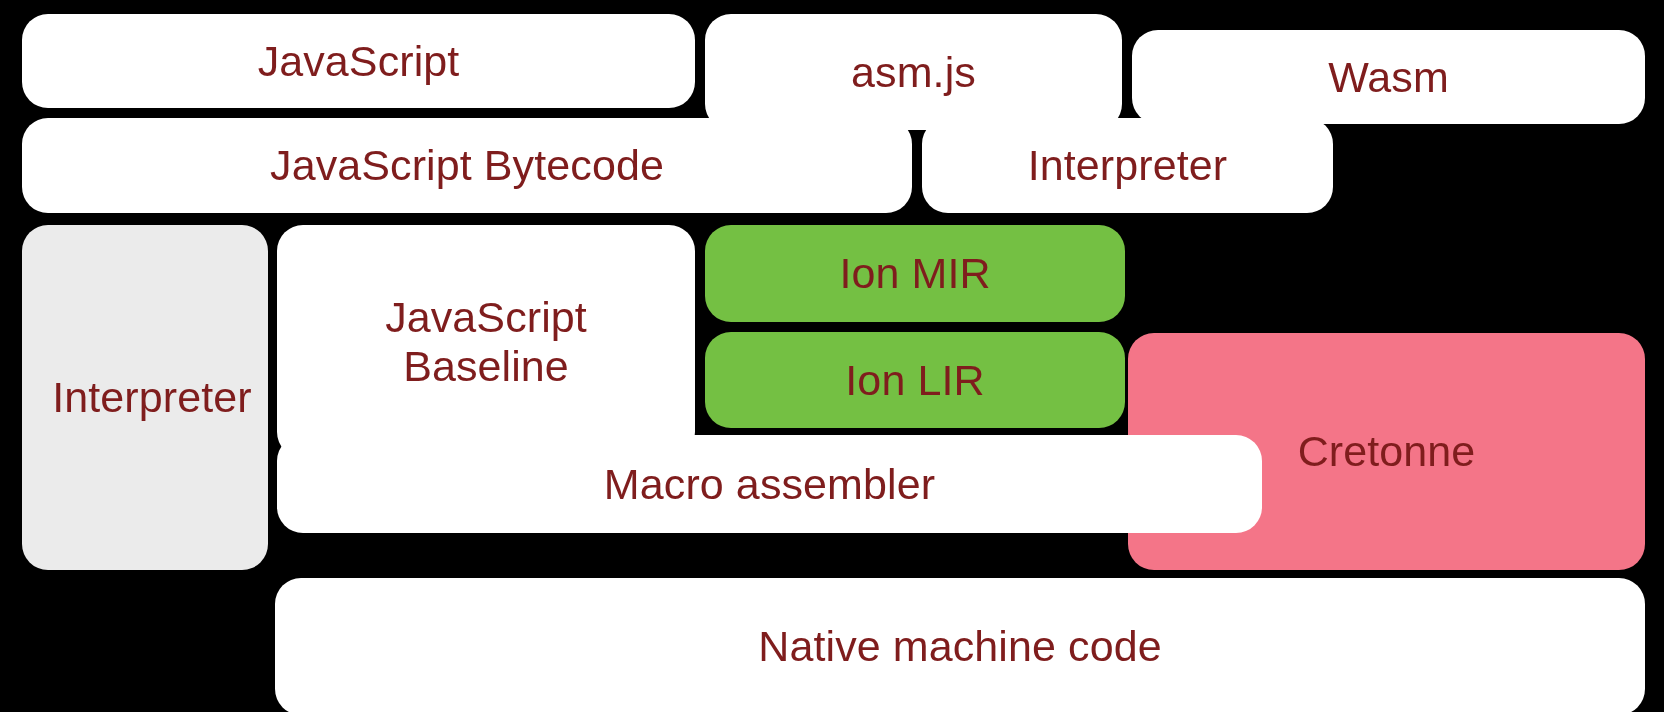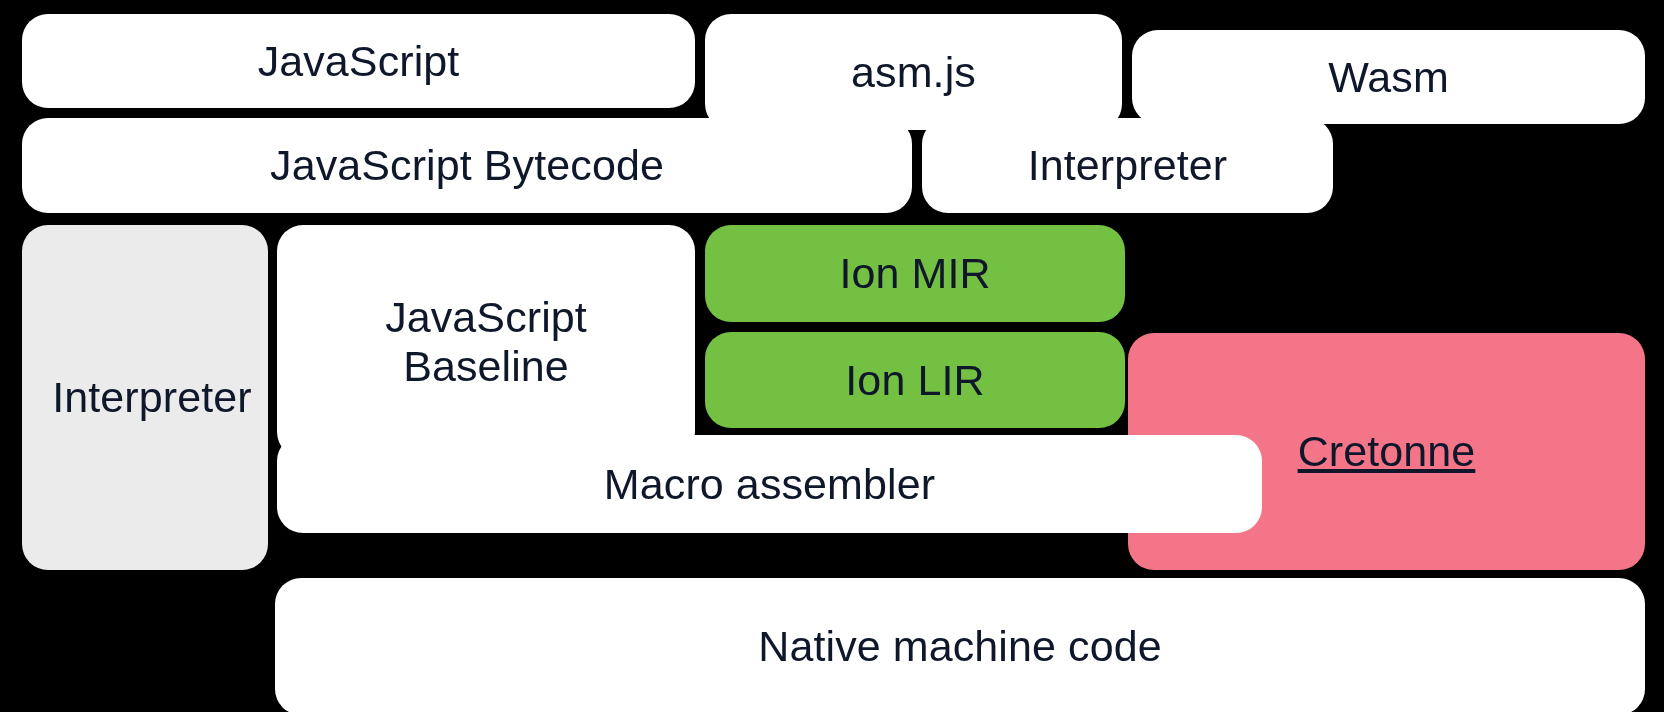--- a/index.html
+++ b/index.html
@@ -19,21 +19,21 @@
     overflow: hidden;
   }
   .node {
     position: absolute;
     box-sizing: border-box;
     display: flex;
     align-items: center;
     justify-content: center;
     text-align: center;
     border-radius: 26px;
-    color: #0f172a;
+    color: #7f1d1d;
     font-size: 43px;
     line-height: 1.12;
     font-weight: 400;
     letter-spacing: 0.1px;
     white-space: pre-line;
     padding: 2px 10px;
     -webkit-font-smoothing: antialiased;
   }
   .fill-white  { background: #ffffff; }
   .fill-gray   { background: #ebebeb; }
@@ -57,19 +57,19 @@
 
   <div class="node fill-gray" style="left:22px;  top:225px; width:246px; height:345px;padding-left:24px;">Interpreter</div>
 
   <div class="node fill-white" style="left:277px; top:225px; width:418px; height:233px;">JavaScript
 Baseline</div>
 
   <div class="node fill-green" style="left:705px; top:225px; width:420px; height:97px;">Ion MIR</div>
 
   <div class="node fill-green" style="left:705px; top:332px; width:420px; height:96px;">Ion LIR</div>
 
-  <div class="node fill-pink" style="left:1128px;top:333px; width:517px; height:237px;text-decoration:underline;">Cretonne</div>
+  <div class="node fill-pink" style="left:1128px;top:333px; width:517px; height:237px;">Cretonne</div>
 
   <div class="node fill-white" style="left:277px; top:435px; width:985px; height:98px;">Macro assembler</div>
 
   <div class="node fill-white" style="left:275px; top:578px; width:1370px;height:137px;">Native machine code</div>
 
 </div>
 
 </body></html>

